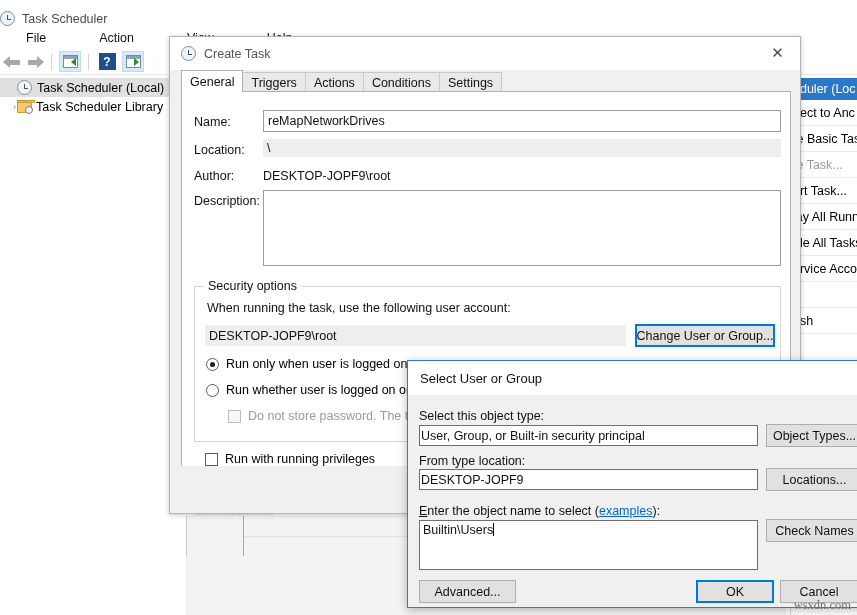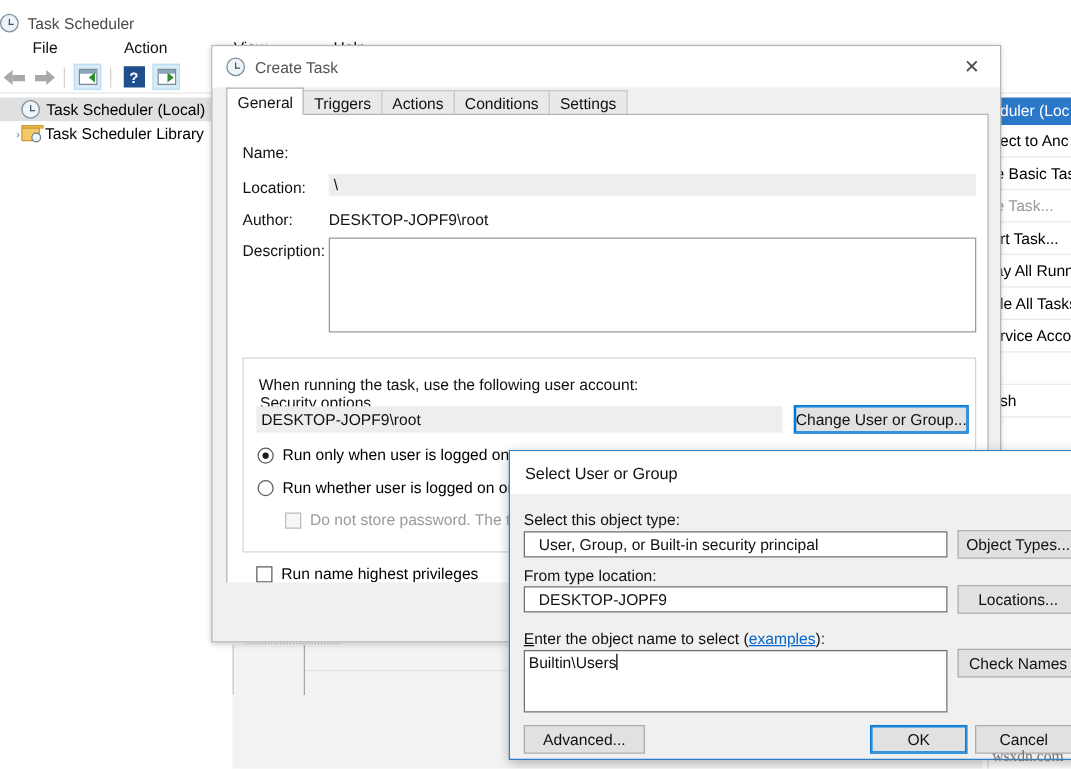--- a/index.html
+++ b/index.html
@@ -93,21 +93,21 @@
     background:#ffffff; border:1px solid #b2b2b2; }
 
   .frm-lbl { position:absolute; font-size:12.5px; color:#111; }
   .tb-input { position:absolute; border:1px solid #9c9c9c; background:#ffffff; font-size:12.5px;
     padding:2px 4px; color:#111; display:flex; align-items:center; }
   .tb-readonly { position:absolute; background:#eeeeee; font-size:12.5px; padding:2px 4px;
     color:#111; display:flex; align-items:center; }
 
   .groupbox { position:absolute; border:1px solid #d6d6d6; }
   .groupbox > .gb-title { position:absolute; top:-8px; left:9px; background:#ffffff;
-    padding:0 4px; font-size:12.5px; color:#111;margin-top:36px; }
+    padding:0 4px; font-size:12.5px; color:#111; }
 
   .radio { position:absolute; display:flex; align-items:center; font-size:12.5px; }
   .radio .dot { width:13px; height:13px; border-radius:50%; border:1px solid #5c5c5c;
     background:#ffffff; margin-right:7px; flex:none; position:relative; }
   .radio.on .dot::after { content:""; position:absolute; left:3px; top:3px; width:5px; height:5px;
     border-radius:50%; background:#1a1a1a; }
 
   .chk { position:absolute; display:flex; align-items:center; font-size:12.5px; }
   .chk .box { width:13px; height:13px; border:1px solid #5c5c5c; background:#ffffff;
     margin-right:7px; flex:none; }
@@ -124,21 +124,21 @@
   .dlg-footer { position:absolute; left:1px; bottom:1px; width:630px; height:46px; background:#f0f0f0; }
 
   
   .dlg-select { position:absolute; left:407px; top:360px; width:482px; height:248px;
     background:#f0f0f0; border:1px solid #2a7fc9; box-shadow:0 2px 9px rgba(0,0,0,0.28); }
   .dlg-select .titlebar { height:34px; background:#ffffff; display:flex; align-items:center;
     padding-left:12px; position:relative; }
   .dlg-select .titlebar .t { font-size:13px; color:#111; }
   .sl-lbl { position:absolute; font-size:12.5px; color:#111; }
   .sl-input { position:absolute; border:1px solid #6e6e6e; background:#ffffff; font-size:12.5px;
-    padding:1px 11px; color:#111; display:flex; align-items:center; }
+    padding:1px 1px; color:#111; display:flex; align-items:center; }
   .sl-area { position:absolute; border:1px solid #6e6e6e; background:#ffffff; font-size:12.5px;
     padding:2px 3px; color:#111; }
   .caret { display:inline-block; width:1px; height:13px; background:#000; vertical-align:-2px; }
   .lnk { color:#0066cc; text-decoration:underline; }
   .ul { text-decoration:underline; }
 
   .watermark { position:absolute; right:6px; bottom:2px; font-size:12.5px; color:#6f6f6f;
     font-family:"Liberation Serif", serif; }
 
   .faint-row { position:absolute; left:196px; top:507px; width:472px; height:10px;
@@ -240,20 +240,21 @@
       <div class="tab active">General</div>
       <div class="tab">Triggers</div>
       <div class="tab">Actions</div>
       <div class="tab">Conditions</div>
       <div class="tab">Settings</div>
     </div>
 
     <div class="tabpage">
 
       <div class="frm-lbl" style="left:12px; top:23px;">Name:</div>
+      <div class="tb-input" style="left:81px; top:18px; width:518px; height:22px;">reMapNetworkDrives</div>
 
       <div class="frm-lbl" style="left:12px; top:51px;">Location:</div>
       <div class="tb-readonly" style="left:81px; top:47px; width:518px; height:18px;">\</div>
 
       <div class="frm-lbl" style="left:12px; top:77px;">Author:</div>
       <div class="frm-lbl" style="left:81px; top:77px;">DESKTOP-JOPF9\root</div>
 
       <div class="frm-lbl" style="left:12px; top:102px;">Description:</div>
       <div class="tb-input" style="left:81px; top:98px; width:518px; height:76px; align-items:flex-start;"></div>
 
@@ -277,21 +278,21 @@
         </div>
 
         <div class="chk dis" style="left:33px; top:122px;">
           <span class="box"></span>
           <span>Do not store password.  The task</span>
         </div>
       </div>
 
       <div class="chk" style="left:23px; top:360px;">
         <span class="box"></span>
-        <span>Run name highest privileges</span>
+        <span>Run with running privileges</span>
       </div>
 
       <div class="chk" style="left:12px; top:392px;">
         <span class="box"></span>
         <span>Hidden</span>
       </div>
 
       <div class="frm-lbl" style="left:131px; top:393px;">Configure for:</div>
       <div class="combo" style="left:212px; top:389px; width:48px; height:21px;">Wind</div>
     </div>

